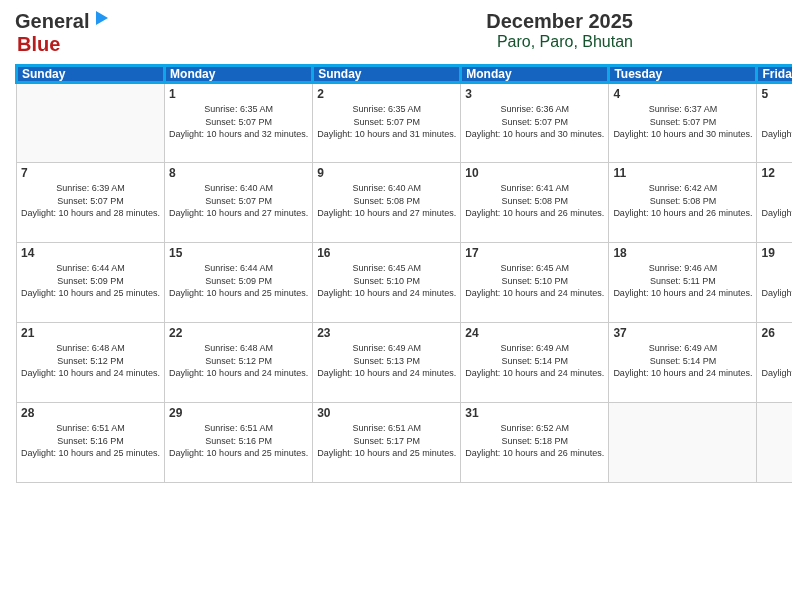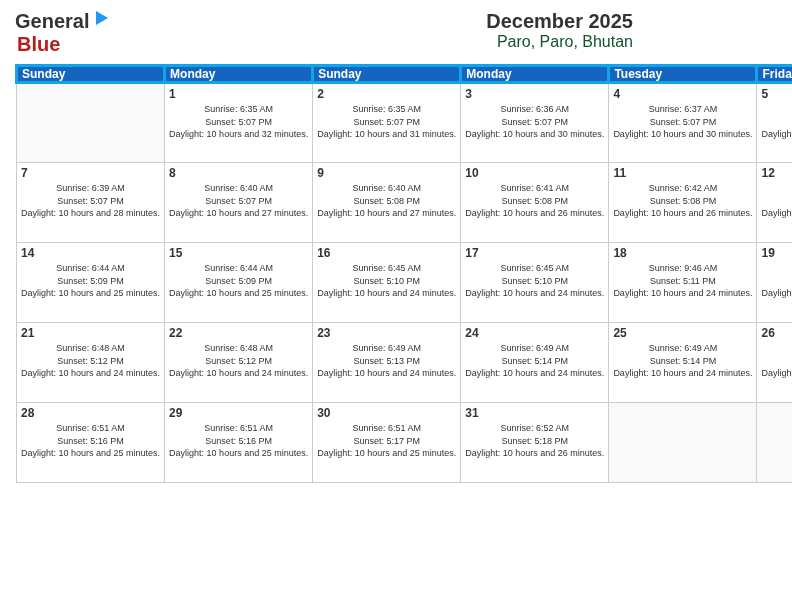--- a/index.html
+++ b/index.html
@@ -295,21 +295,21 @@
           </td>
           <td>
             <div class="day-number">24</div>
             <div class="day-info">
               <div>Sunrise: 6:49 AM</div>
               <div>Sunset: 5:14 PM</div>
               <div>Daylight: 10 hours and&nbsp;24 minutes.</div>
             </div>
           </td>
           <td>
-            <div class="day-number">25</div>
+            <div class="day-number">37</div>
             <div class="day-info">
               <div>Sunrise: 6:49 AM</div>
               <div>Sunset: 5:14 PM</div>
               <div>Daylight: 10 hours and&nbsp;24 minutes.</div>
             </div>
           </td>
           <td>
             <div class="day-number">26</div>
             <div class="day-info">
               <div>Sunrise: 6:50 AM</div>

